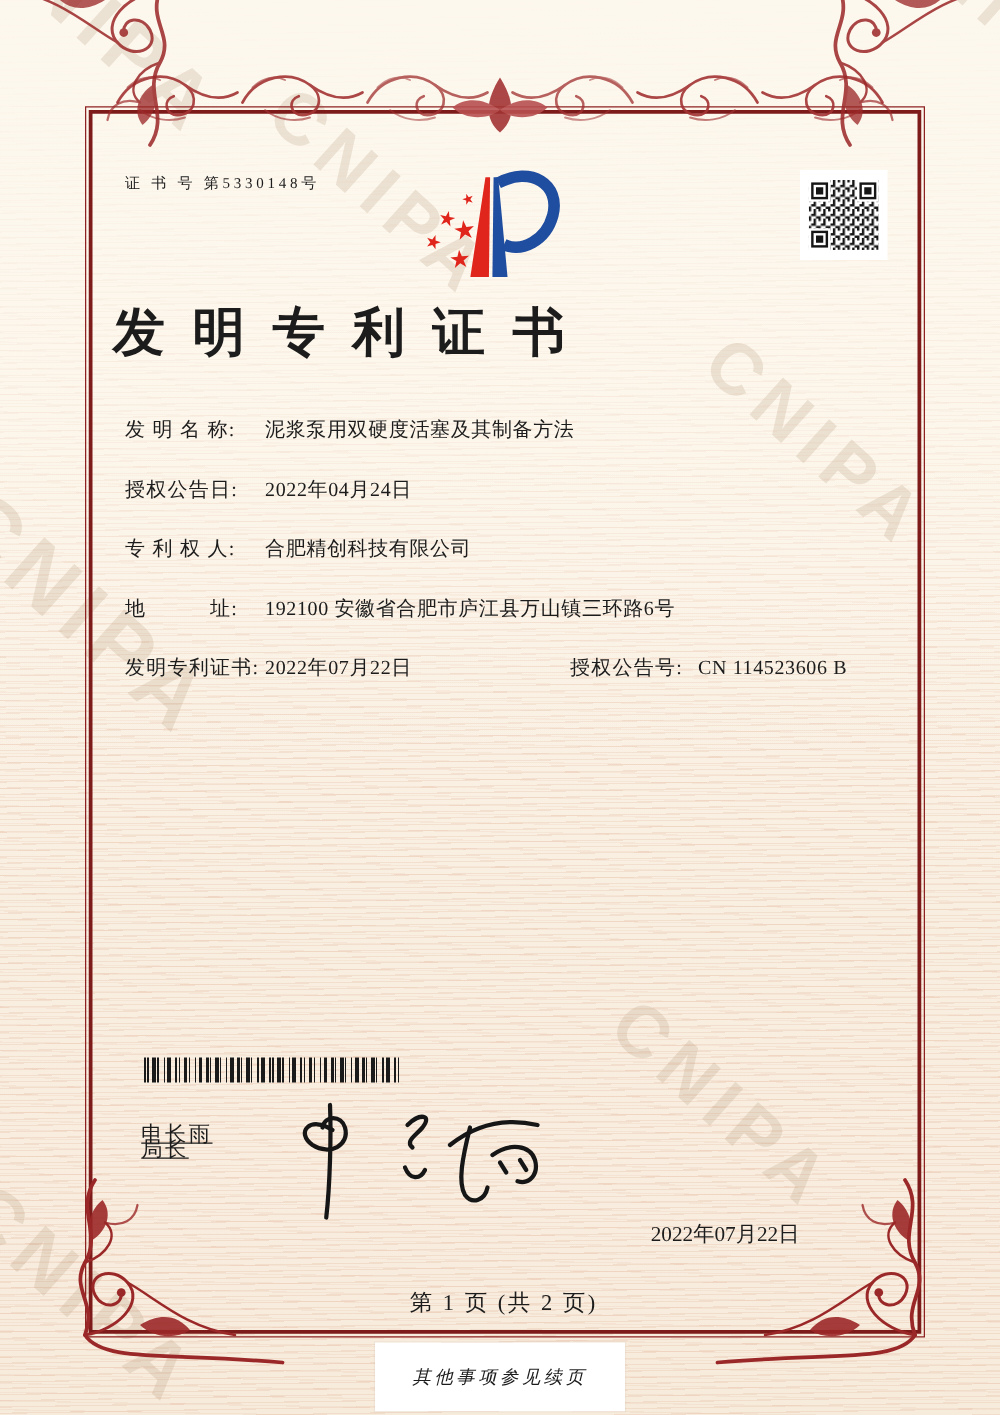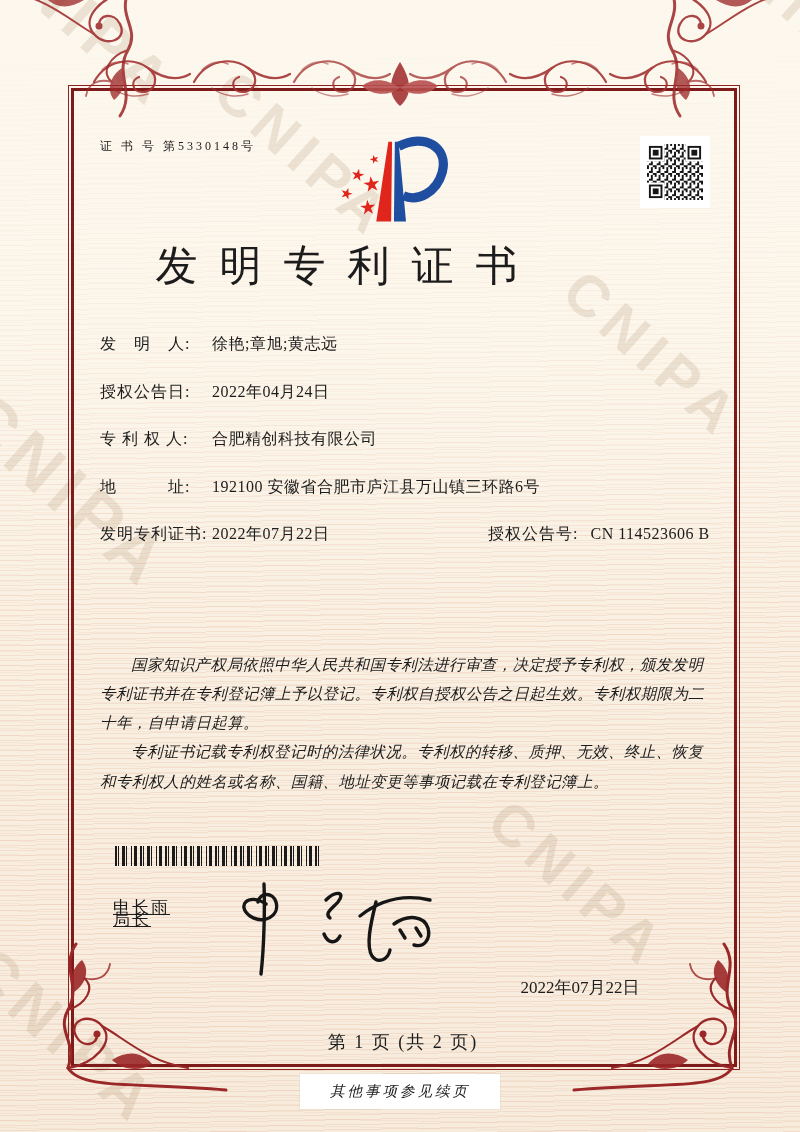--- a/index.html
+++ b/index.html
@@ -14,43 +14,43 @@
   }
   .frame{position:absolute;left:68px;top:85px;width:670px;height:983px;border:1px solid #8e2222;z-index:1;}
   .frame-inner{position:absolute;left:2px;top:2px;right:2px;bottom:2px;border:3px solid #7d1a1a;}
   .wm{position:absolute;font-family:"Liberation Sans","DejaVu Sans",sans-serif;font-weight:bold;
       color:rgba(176,148,118,.22);letter-spacing:8px;transform:rotate(42deg);z-index:0;user-select:none;}
   .ornaments{position:absolute;left:0;top:0;z-index:3;pointer-events:none;}
   .cert-no{position:absolute;left:100px;top:138px;font-size:12px;letter-spacing:3px;z-index:4;}
   .logo{position:absolute;left:328px;top:128px;z-index:4;}
   .qr{position:absolute;left:640px;top:136px;width:70px;height:72px;background:#fff;z-index:4;
       display:flex;align-items:center;justify-content:center;}
-  .title{position:absolute;left:68px;top:238px;width:537px;text-align:center;font-size:42px;font-weight:normal;
+  .title{position:absolute;left:68px;top:238px;width:537px;text-align:left;font-size:42px;font-weight:bold;
          letter-spacing:22px;text-indent:22px;z-index:4;}
   .fields{position:absolute;left:100px;top:334px;width:610px;z-index:4;font-size:16px;}
   .frow{position:relative;margin-bottom:25.5px;height:22px;white-space:nowrap;}
   .flabel{display:inline-block;min-width:108px;letter-spacing:1px;}
   .fvalue{letter-spacing:.5px;}
-  .pair2{position:absolute;left:388px;top:0;}
+  .pair2{position:absolute;left:356px;top:0;}
   .body-text{position:absolute;left:100px;top:650px;width:612px;z-index:4;
              font-size:15.5px;line-height:1.88;font-style:italic;letter-spacing:.4px;}
   .body-text p{margin:0;text-indent:2em;}
   .barcode{position:absolute;left:115px;top:846px;width:205px;height:20px;z-index:4;
     background:
       repeating-linear-gradient(90deg,#1a1a1a 0 2px,transparent 2px 3px,#1a1a1a 3px 4px,transparent 4px 7px,
         #1a1a1a 7px 10px,transparent 10px 11px,#1a1a1a 11px 12px,transparent 12px 16px,
         #1a1a1a 16px 17px,transparent 17px 19px,#1a1a1a 19px 22px,transparent 22px 25px);}
   .signer{position:absolute;left:113px;z-index:4;font-size:17px;letter-spacing:2px;text-decoration:underline;}
   .signer.t1{top:908px;} .signer.t2{top:896px;}
   .sig-svg{position:absolute;left:228px;top:878px;z-index:4;}
   .issue-date{position:absolute;left:470px;top:976px;width:220px;text-align:center;font-size:17px;z-index:4;}
   .page-info{position:absolute;left:68px;top:1030px;width:670px;text-align:center;font-size:18px;
              letter-spacing:2px;z-index:4;}
   .footer-note{position:absolute;left:50%;top:1074px;transform:translateX(-50%);background:#fff;
-               padding:8px 30px;font-size:14.5px;font-style:italic;letter-spacing:3px;z-index:4;
+               padding:18px 30px;font-size:14.5px;font-style:italic;letter-spacing:3px;z-index:4;
                box-shadow:0 0 0 1px rgba(0,0,0,.03);}
 </style>
 </head>
 <body>
 
 <div class="page">
 
   <span class="wm" style="left:-38px;top:-20px;font-size:64px;">CNIPA</span>
   <span class="wm" style="left:196px;top:120px;font-size:58px;">CNIPA</span>
   <span class="wm" style="left:690px;top:-30px;font-size:58px;">CNIPA</span>
@@ -159,22 +159,22 @@
         <rect x="2" y="22" width="5" height="5" fill="#fff"></rect>
           <rect x="3" y="23" width="3" height="3" fill="#161616"></rect>
       </g>
     </svg>
   </div>
 
   <div class="title">发明专利证书</div>
 
   <div class="fields">
     <div class="frow">
-      <span class="flabel">发　明　人:</span>
-      <span class="fvalue">徐艳;章旭;黄志远</span>
+      <span class="flabel">发 明 名 称:</span>
+      <span class="fvalue">泥浆泵用双硬度活塞及其制备方法</span>
     </div>
     <div class="frow">
       <span class="flabel">授权公告日:</span>
       <span class="fvalue">2022年04月24日</span>
     </div>
     <div class="frow">
       <span class="flabel">专 利 权 人:</span>
       <span class="fvalue">合肥精创科技有限公司</span>
     </div>
     <div class="frow">
@@ -184,24 +184,20 @@
     <div class="frow">
       <span class="flabel">发明专利证书:</span>
       <span class="fvalue">2022年07月22日</span>
       <span class="pair2">
         <span class="flabel" style="min-width:0;margin-right:8px;">授权公告号:</span>
         <span class="fvalue">CN 114523606 B</span>
       </span>
     </div>
   </div>
 
-  <div class="body-text">
-    <p>国家知识产权局依照中华人民共和国专利法进行审查，决定授予专利权，颁发发明专利证书并在专利登记簿上予以登记。专利权自授权公告之日起生效。专利权期限为二十年，自申请日起算。</p>
-    <p>专利证书记载专利权登记时的法律状况。专利权的转移、质押、无效、终止、恢复和专利权人的姓名或名称、国籍、地址变更等事项记载在专利登记簿上。</p>
-  </div>
 
   <div class="barcode"></div>
 
   <div class="signer t1">局长</div>
   <div class="signer t2">申长雨</div>
 
   <svg class="sig-svg" width="210" height="105" viewBox="0 0 210 105">
     <g stroke="#161616" stroke-width="3.4" fill="none" stroke-linecap="round" stroke-linejoin="round">
       <path d="M38,26 C20,14 8,28 22,38 C36,47 52,38 48,24 C45,14 32,14 30,24"></path>
       <path d="M36,6 C37,30 36,70 33,96"></path>

